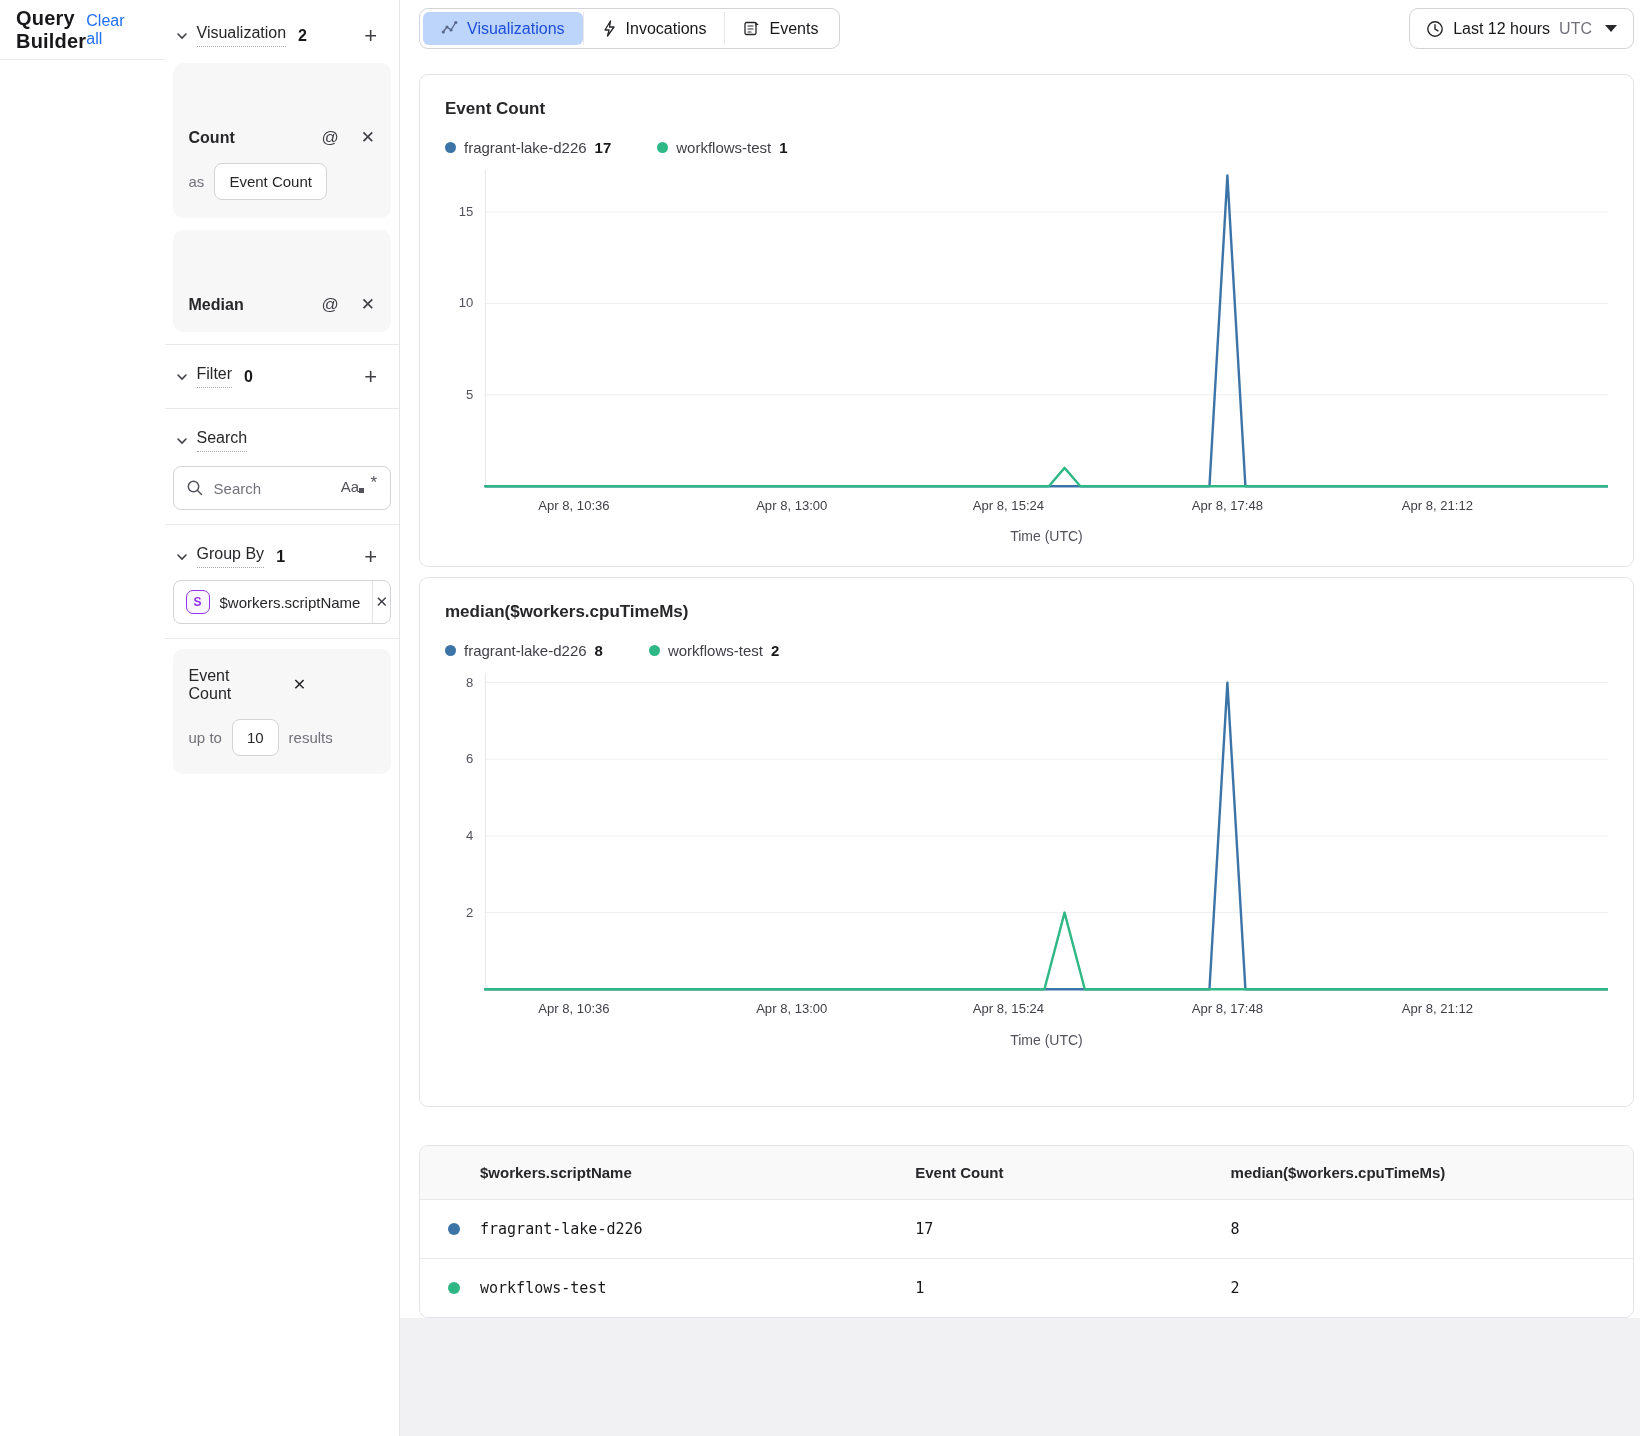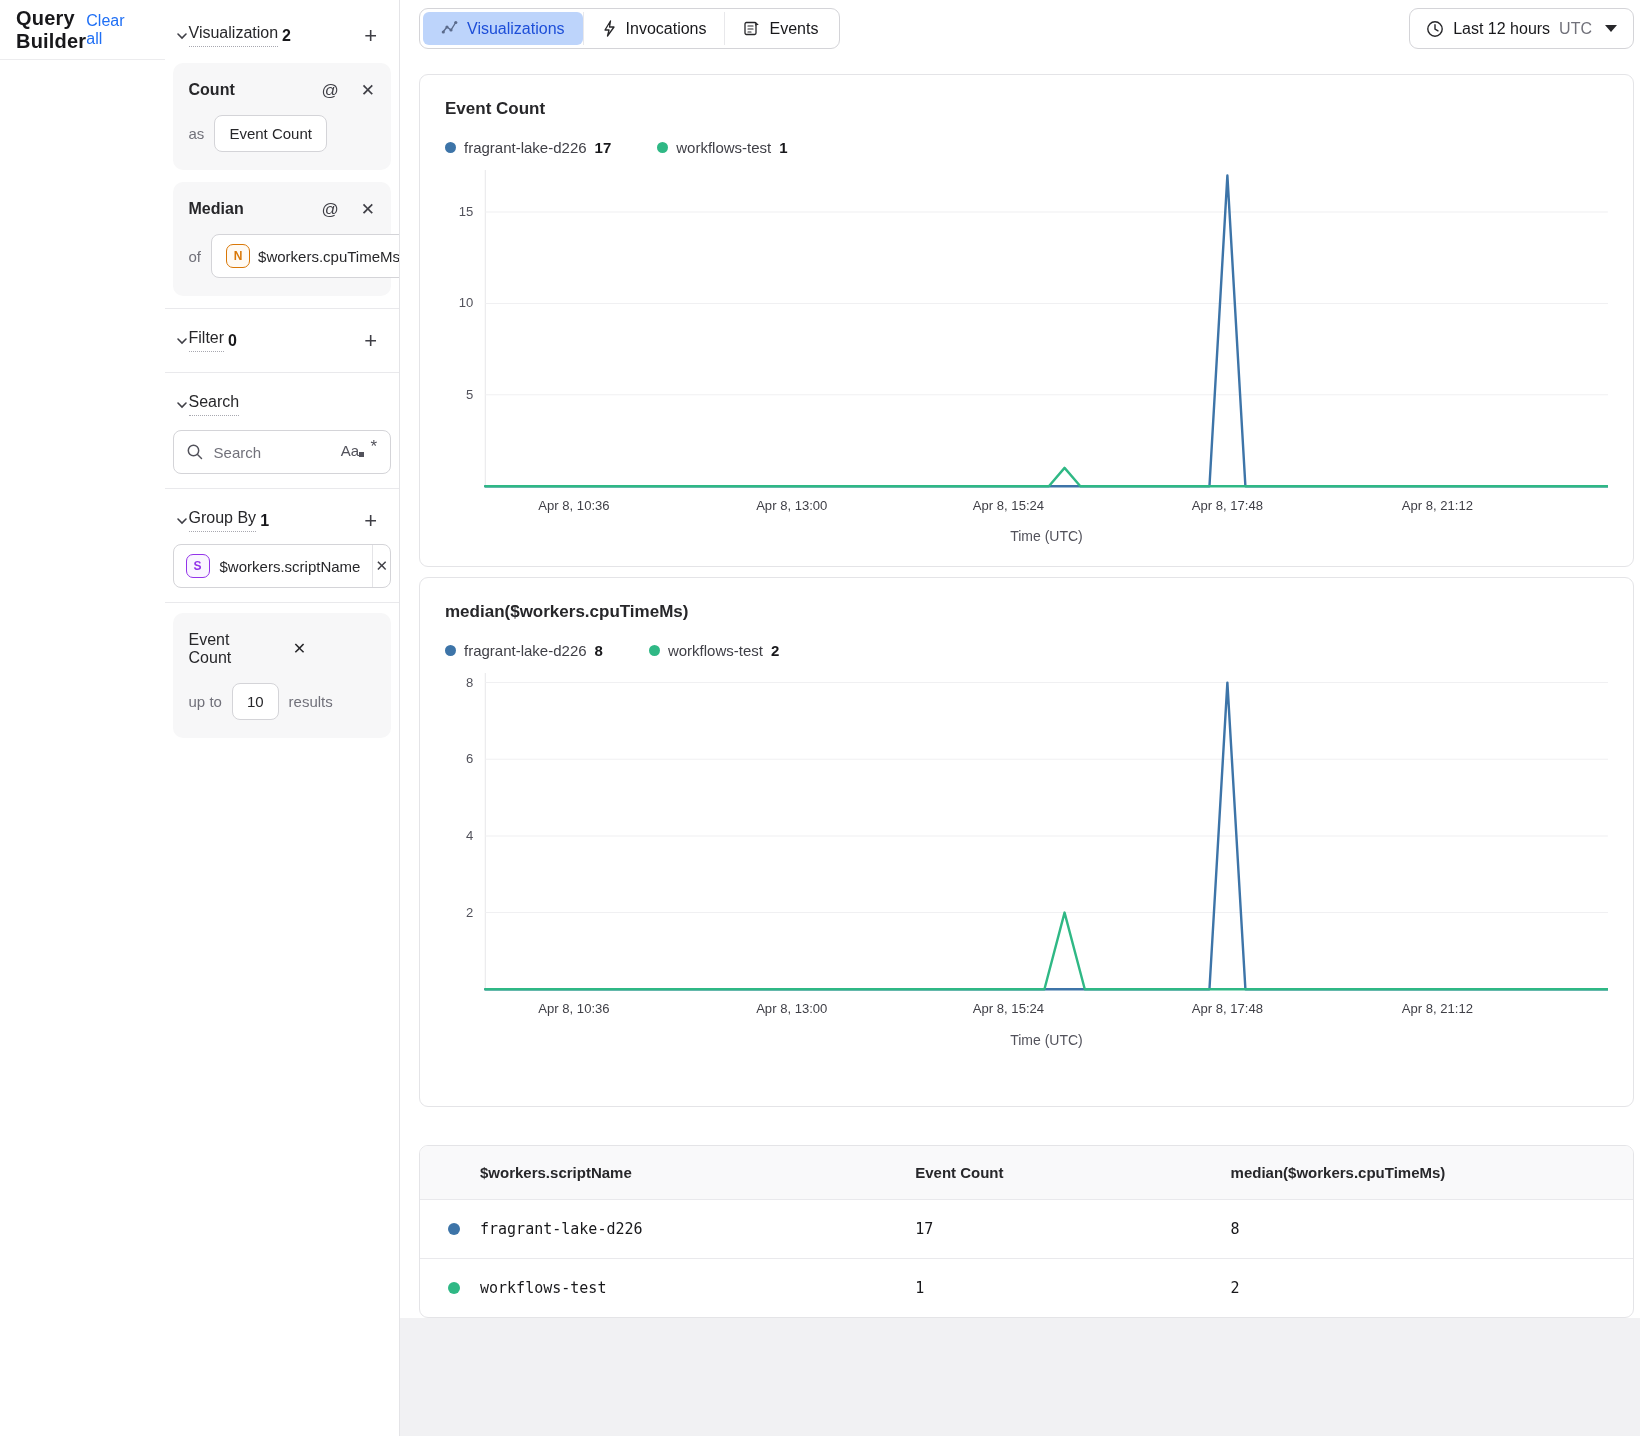--- a/index.html
+++ b/index.html
@@ -8,30 +8,30 @@
   .app { display:flex; width:1640px; height:1436px; }
 
   
   .sidebar { width:400px; flex:0 0 400px; border-right:1px solid #e4e4e7;
     display:flex; background:#fff; }
   .sb-header { height:60px; display:flex; align-items:center; justify-content:space-between;
     padding:0 40px 0 16px; border-bottom:1px solid #ececee; flex:0 0 60px;}
   .sb-header h1 { font-size:20px; font-weight:700; letter-spacing:.2px; }
   .link { color:#1f6ff5; font-size:16px; text-decoration:none; cursor:pointer; }
   .sb-scroll { flex:1 1 auto; overflow:hidden; padding-top:14px; }
-  .sec-head { display:flex; align-items:center; padding:10px 22px 10px 10px; cursor:pointer; }
+  .sec-head { display:flex; align-items:center; padding:10px 22px 10px 10px; gap:8px; cursor:pointer; }
   .sec-title { font-size:16px; color:#27272a; border-bottom:1.5px dotted #a8a8b0; padding-bottom:4px; }
   .sec-count { font-size:16px; font-weight:700; margin-left:4px; }
   .spacer { flex:1; }
   .plus { font-size:22px; font-weight:300; color:#3f3f46; line-height:20px; cursor:pointer; }
   .chev { width:14px; height:14px; flex:0 0 14px; }
   hr.div { border:none; border-top:1px solid #e9e9ec; margin:10px 0; }
 
   .card { background:#f7f7f8; border-radius:10px; margin:6px 8px 12px 8px; padding:18px 16px; }
-  .card-top { display:flex; align-items:flex-end; }
+  .card-top { display:flex; align-items:flex-start;margin-top:48px; }
   .card-title { font-size:16px; font-weight:600; color:#27272a; flex:1; }
   .icon-btn { color:#3f3f46; font-size:17px; margin-left:22px; cursor:pointer; line-height:1; }
   .card-row { display:flex; align-items:center; gap:10px; margin-top:16px; }
   .muted { color:#71717a; font-size:15px; }
   .value-box { background:#fff; border:1px solid #d4d4d8; border-radius:8px;
     padding:9px 14px; font-size:15px; color:#27272a; display:inline-flex; align-items:center; gap:8px; cursor:pointer;}
   .badge { width:24px; height:24px; border-radius:7px; display:inline-flex; align-items:center;
     justify-content:center; font-size:12px; font-weight:700; }
   .badge-n { border:1.5px solid #d97706; color:#d97706; background:#fffaf3; }
   .badge-s { border:1.5px solid #9333ea; color:#9333ea; background:#faf6ff; }
@@ -146,27 +146,20 @@
               <span>Event Count</span>
             </span>
         </div>
       </div>
 
       <div class="card">
         <div class="card-top">
           <span class="card-title">Median</span>
           <span class="icon-btn">@</span>
           <span class="icon-btn">✕</span>
-        </div>
-        <div class="card-row">
-          <span class="muted">of</span>
-          <span class="value-box">
-            <span class="badge badge-n">N</span>
-            <span>$workers.cpuTimeMs</span>
-          </span>
         </div>
       </div>
 
       <hr class="div">
 
       <div class="sec-head">
         <svg class="chev" viewBox="0 0 14 14">
             <path d="M3 5l4 4 4-4" fill="none" stroke="#3f3f46" stroke-width="1.6" stroke-linecap="round"></path>
           </svg>
         <span class="sec-title">Filter</span>

